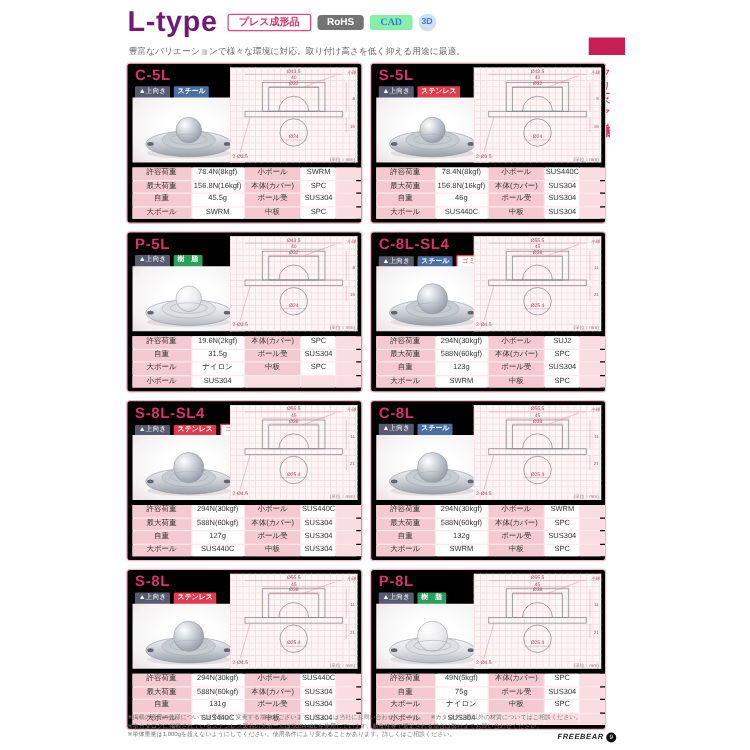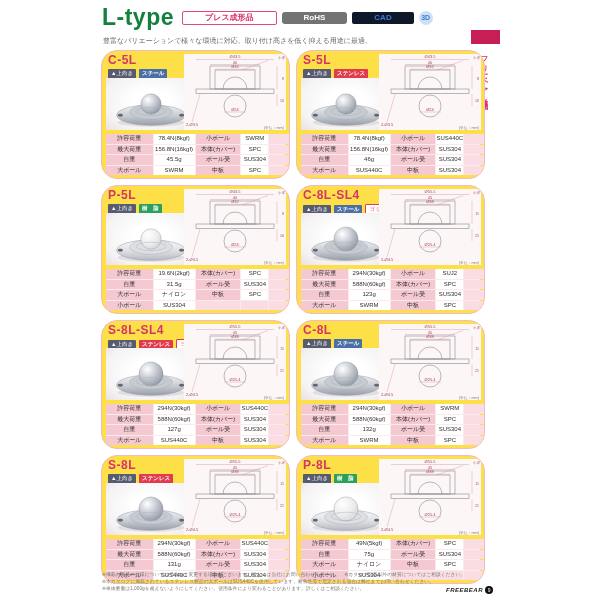--- a/index.html
+++ b/index.html
@@ -1,35 +1,35 @@
 <!DOCTYPE html>
 <html><head>
 <meta charset="utf-8">
 <style>
   html,body{margin:0;padding:0;}
   body{width:600px;height:600px;background:#fff;font-family:"Liberation Sans","DejaVu Sans",sans-serif;position:relative;overflow:hidden;}
   #page{position:absolute;inset:0;background:#ffffff;}
 
   
   #hdr{position:absolute;left:102px;top:4px;display:flex;align-items:center;gap:8px;}
-  #hdr .ttl{font-size:23px;font-weight:bold;color:#15803d;letter-spacing:0.5px;}
-  .hbadge{display:inline-block;font-size:8px;font-weight:bold;padding:2px 22px;border-radius:3px;line-height:1;text-align:center;}
+  #hdr .ttl{font-size:23px;font-weight:bold;color:#701a75;letter-spacing:0.5px;}
+  .hbadge{display:inline-block;font-size:8px;font-weight:bold;padding:2px 8px;border-radius:3px;line-height:1;text-align:center;}
   .hbadge.outline{border:1px solid #e0487f;color:#d6336c;background:#fff;border-radius:2px;}
   .hbadge.rohs{background:#737373;color:#fff;}
-  .hbadge.cad{background:#0f172a;color:#3a7bd5;border-radius:2px;}
+  .hbadge.cad{background:#86efac;color:#3a7bd5;border-radius:2px;font-family:Liberation Serif, serif;}
   .hbadge.threed{background:#cfe0f5;color:#3a7bd5;border-radius:50%;width:14px;height:14px;padding:0;text-align:center;line-height:14px;font-size:7px;}
   #sub{position:absolute;left:103px;top:36px;font-size:7px;color:#666;}
 
   
   #sidetab{position:absolute;left:471px;top:30px;width:29px;height:14px;background:#c81e56;}
   #sidetxt{position:absolute;left:479px;top:50px;writing-mode:vertical-rl;font-size:7.5px;color:#d6336c;letter-spacing:1.5px;font-weight:bold;}
 
   
   #grid{position:absolute;left:101px;top:50px;width:384px;display:grid;grid-template-columns:189px 189px;gap:6px 6px;}
-  .card{position:relative;height:127px;background:#fde047;border:1px solid #f2b9c6;border-radius:16px;overflow:hidden;}
+  .card{position:relative;height:127px;background:#000000;border:1px solid #f2b9c6;border-radius:3px;overflow:hidden;}
   .ctitle{position:absolute;left:6px;top:2px;font-size:12px;font-weight:bold;color:#d6336c;letter-spacing:0.5px;}
   .brow{position:absolute;left:6px;top:18px;display:flex;gap:3px;align-items:center;}
   .bdg{display:inline-block;font-size:5.5px;line-height:1;padding:2px 3px;border-radius:1px;color:#fff;white-space:nowrap;}
   .bdg.up{background:#565b70;}
   .bdg.mat{font-weight:bold;}
   .bdg.extra{background:#fff;border:1px solid #e23b4e;color:#e23b4e;}
   .photo{position:absolute;left:4px;top:27px;width:90px;height:52px;background:radial-gradient(ellipse at 50% 45%,#ffffff 30%,#f4f2f3 75%,#ecdfe3 100%);}
   .drawing{position:absolute;right:3px;top:3px;width:102px;height:76px;background-color:#fdf6f7;background-image:linear-gradient(#f6dde2 0.5px,transparent 0.5px),linear-gradient(90deg,#f6dde2 0.5px,transparent 0.5px);background-size:5px 5px;}
   .spec{position:absolute;left:4px;right:4px;bottom:3px;display:grid;grid-template-columns:26% 23% 25% 15% 11%;gap:1px;background:#fbe9ec;}
   .cell{font-size:6px;height:9.5px;line-height:9.5px;text-align:center;overflow:hidden;white-space:nowrap;color:#333;}

